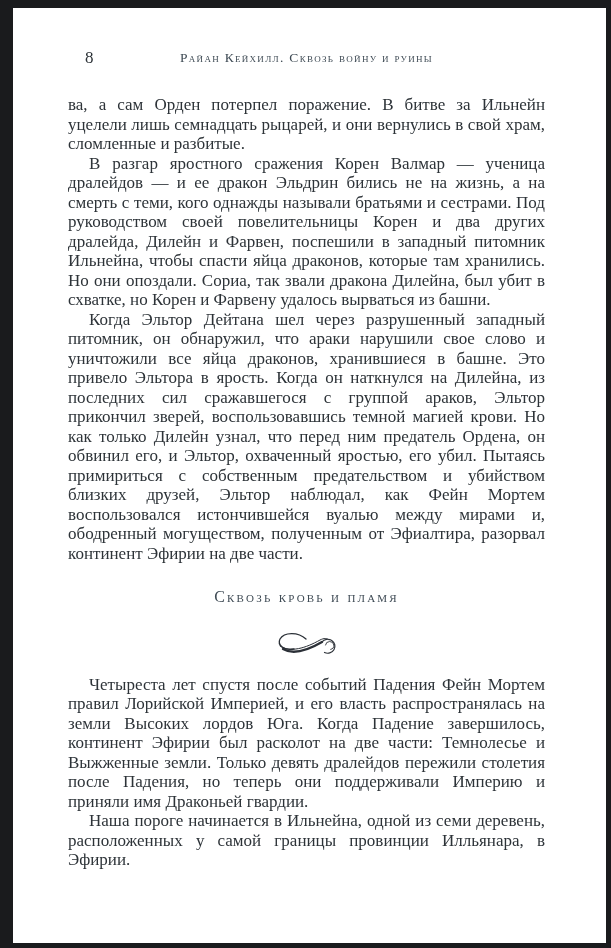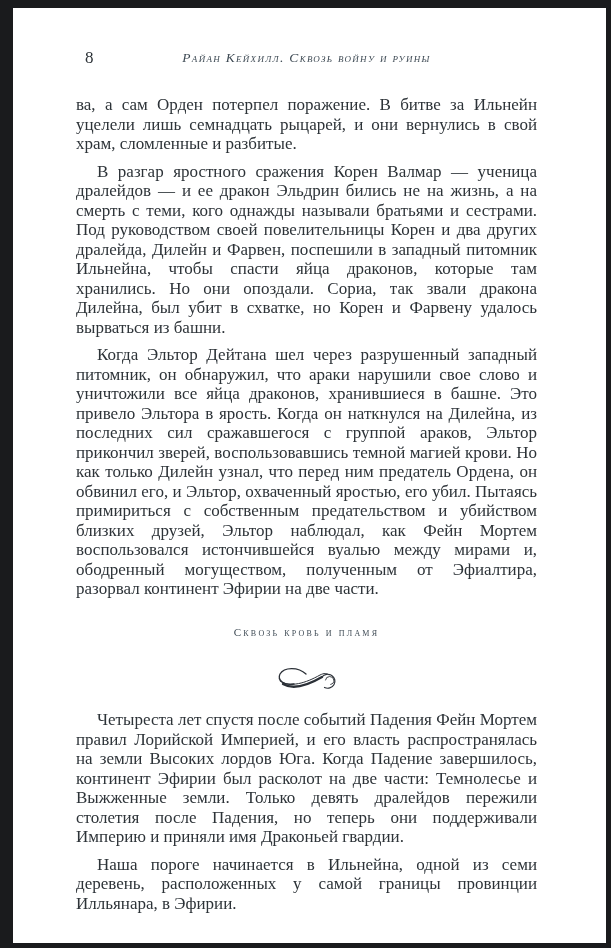--- a/index.html
+++ b/index.html
@@ -21,37 +21,36 @@
   .page-number{
     position:absolute;left:17px;top:0;
     font-size:17px;color:#2d3338;
   }
   .running-head{
     font-variant:small-caps;
     letter-spacing:1.3px;
     font-size:13.5px;
     color:#3e4a54;
     white-space:nowrap;
-    font-style:italic;
   }
   .content{
     margin:28px 61px 0 55px;
     text-align:justify;
     font-size:17px;
     line-height:19.5px;
     color:#2d3338;
   }
-  .para{margin:8px;text-indent:0}
+  .para{margin:0;text-indent:0}
   .para.indent{text-indent:21px}
   .para b{font-weight:normal}
   .section-heading{
     font-weight:normal;
     font-variant:small-caps;
     text-align:center;
-    font-size:11px;
+    font-size:16px;
     letter-spacing:2.2px;
     color:#3e4a54;
     margin:24px 0 13px 0;
   }
   .flourish{display:block;margin:23px auto 17px auto}
 </style>
 </head>
 <body>
 
 <div class="page">

